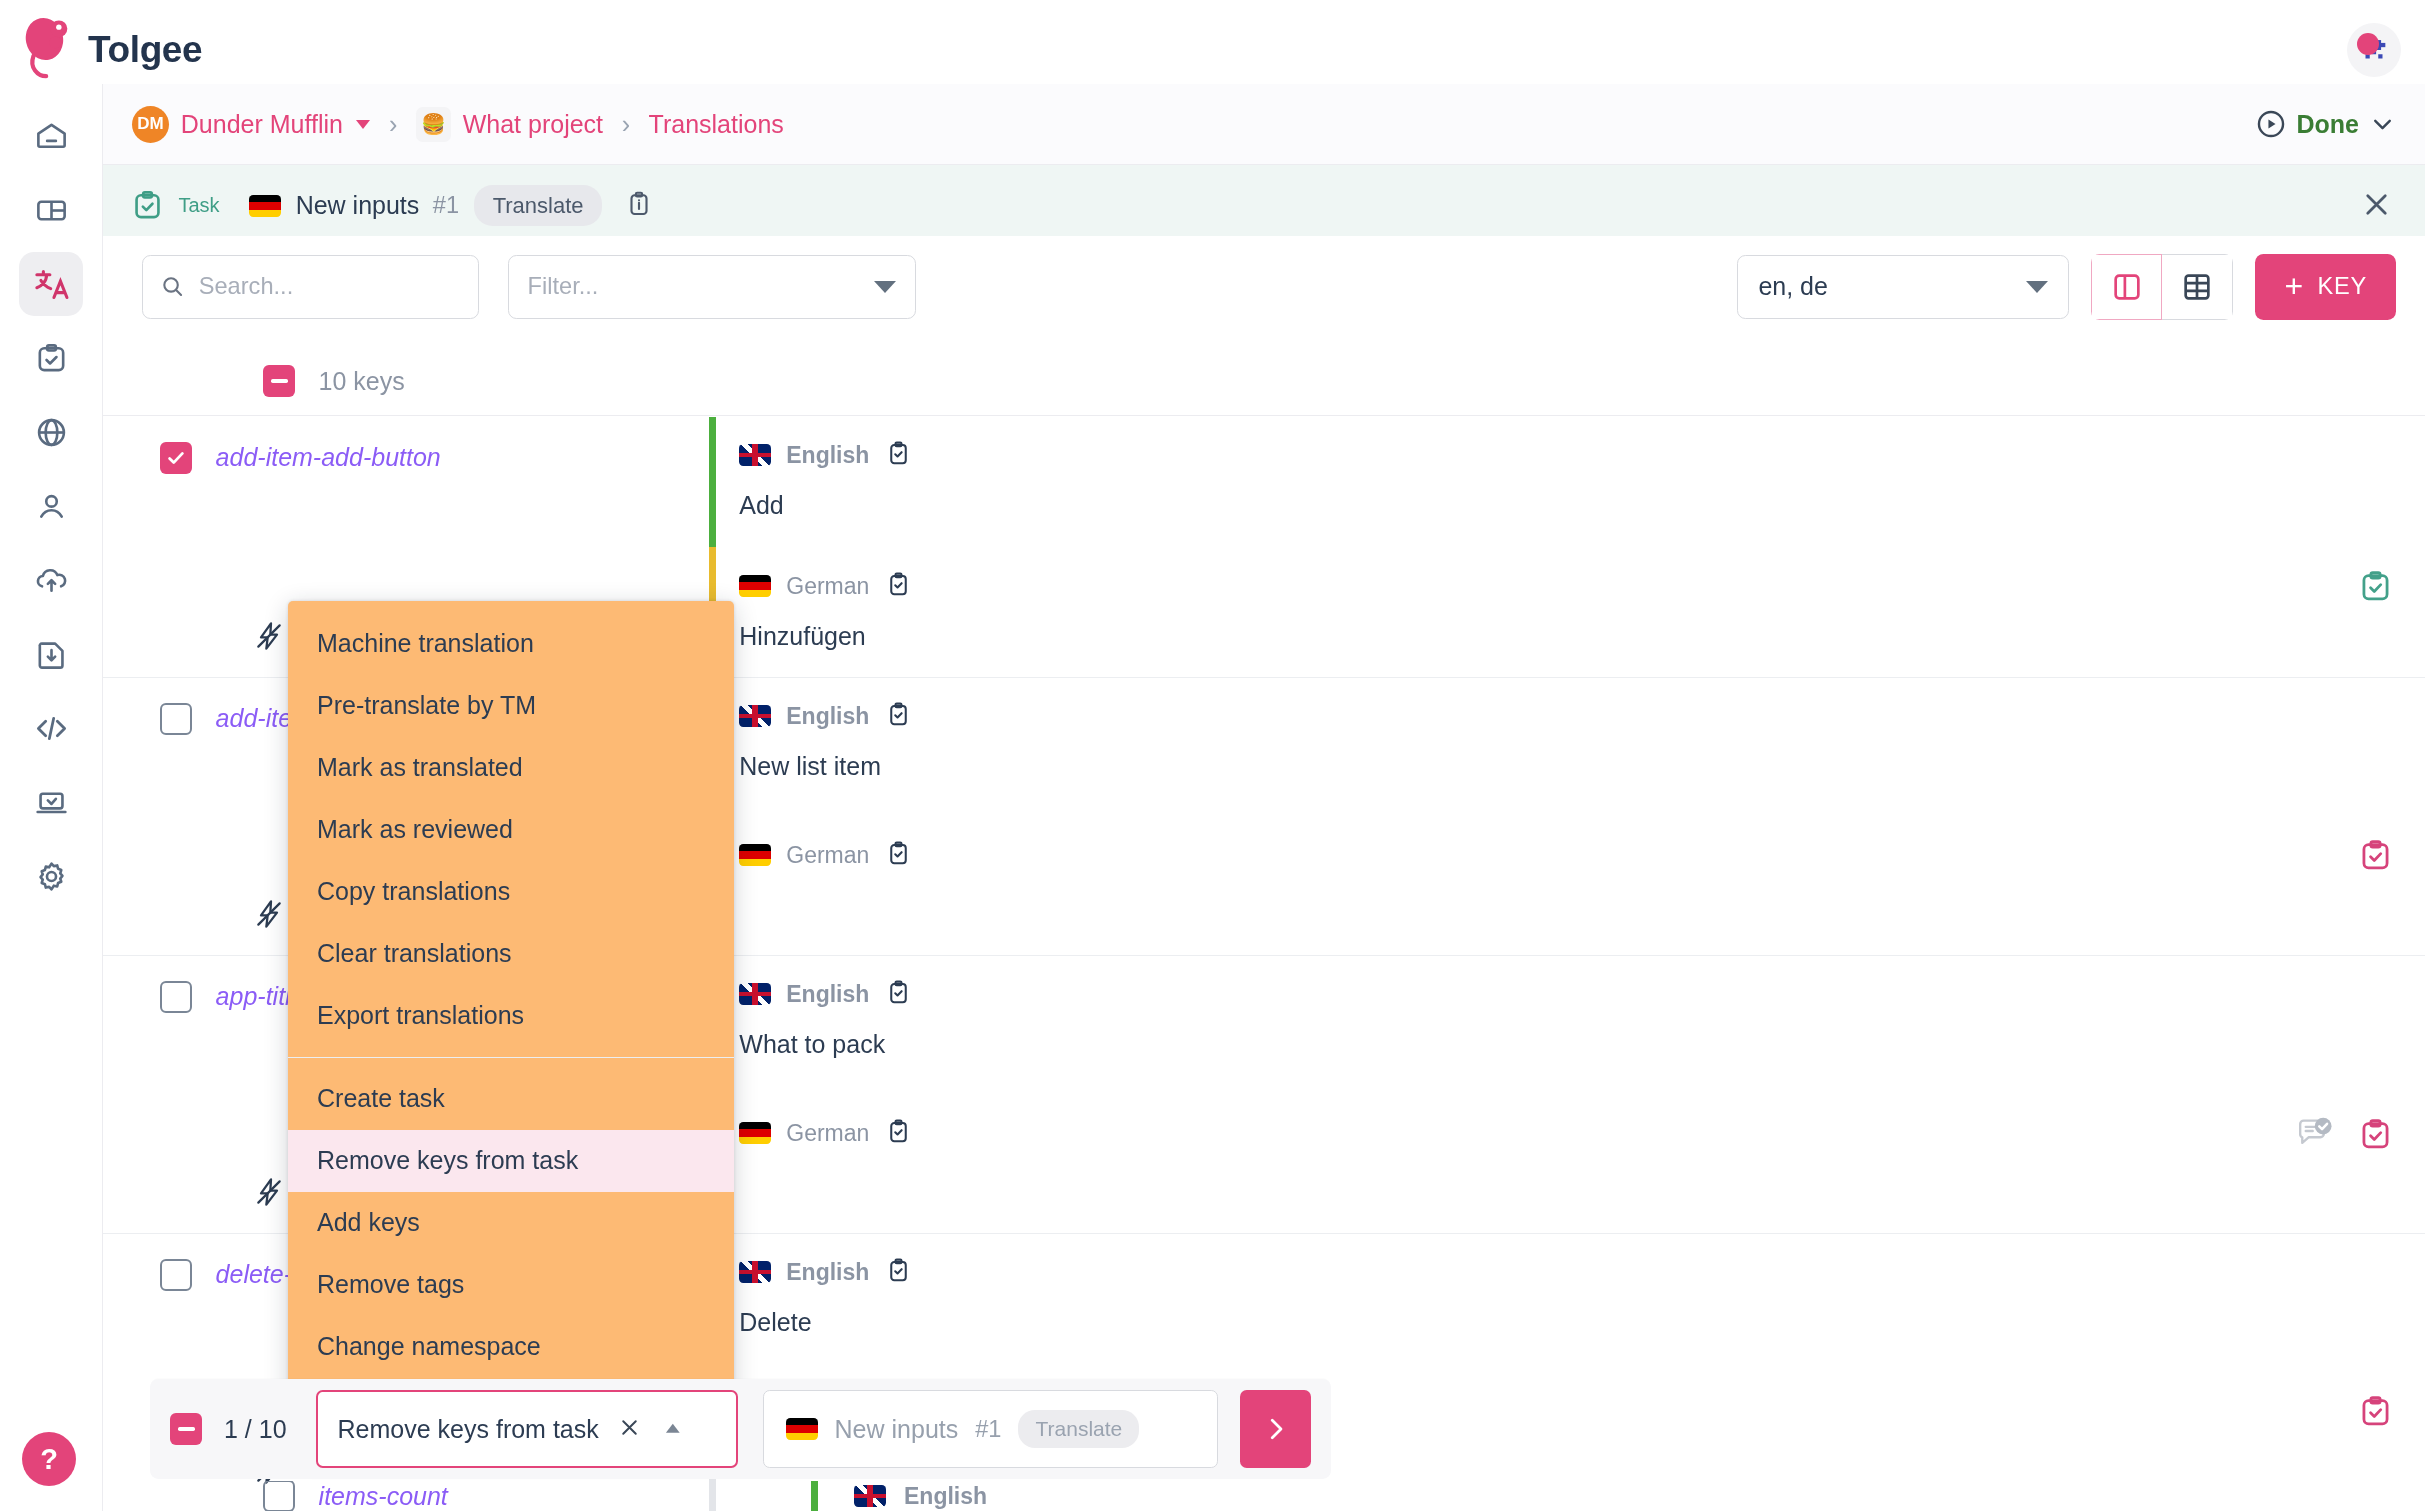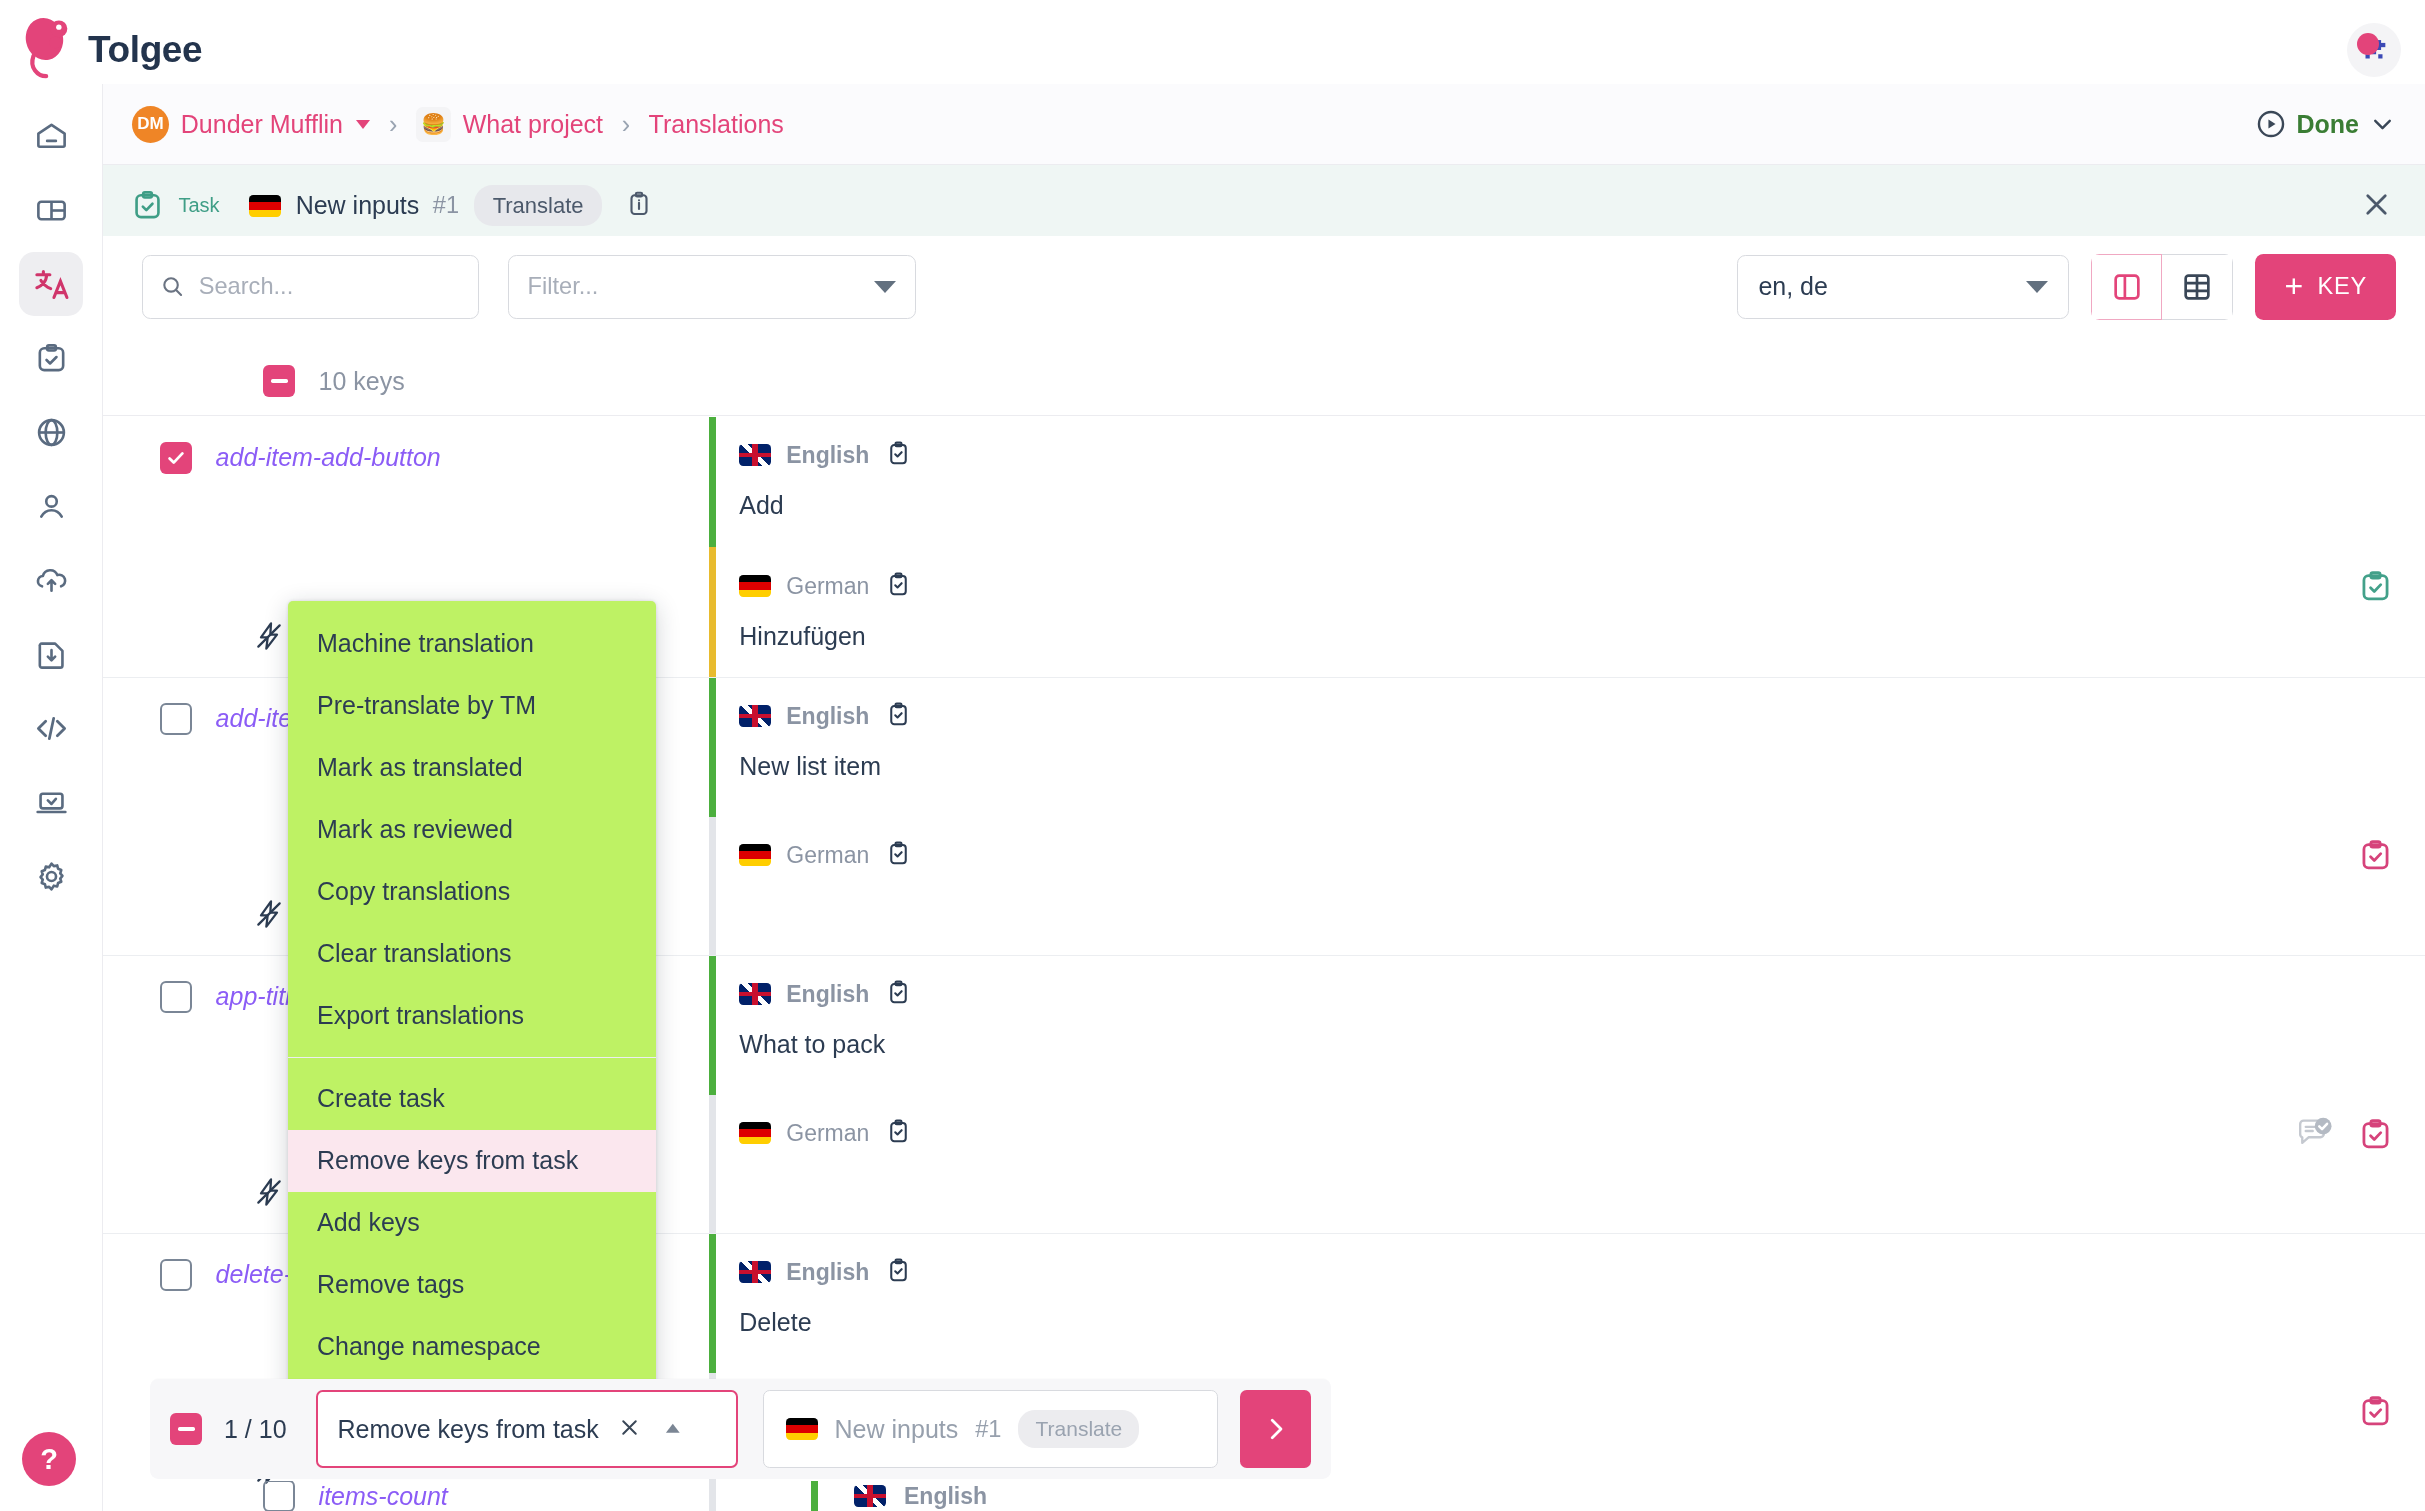--- a/index.html
+++ b/index.html
@@ -148,22 +148,22 @@
   .transcell { flex: 1; padding: 0 0 0 0; position: relative; }
   .tblock { padding: 22px 0 0 23.6px; position: relative; }
   .tblock .hdr { display: flex; align-items: center; gap: 15px; }
   .lang-name { font-size: 23px; font-weight: 700; color: #8b94a3; }
   .lang-name.sub { font-weight: 400; }
   .tvalue { font-size: 25px; color: #2c3c52; margin-top: 20px; }
   .row-icons { position: absolute; right: 32px; display: flex; align-items: center; gap: 22px; }
 
   
   .ctxmenu {
-    position: absolute; left: 288px; top: 601px; width: 368px;
-    background: #bef264; border-radius: 5px;
+    position: absolute; left: 288px; top: 601px; width: 446px;
+    background: #fdba74; border-radius: 5px;
     box-shadow: 0 5px 25px rgba(24,34,48,.20), 0 0.8px 3.4px rgba(24,34,48,.14);
     padding: 11.8px 0; z-index: 40;
   }
   .mi { height: 62px; display: flex; align-items: center; padding-left: 29px; font-size: 25px; color: #2c3c52; }
   .mi.hl { background: #fbe7ee; }
   .mi-sep { height: 0.8px; background: #eceef1; margin: 10px 0; }
 
   
   .bottombar {
     position: absolute; left: 150px; bottom: 32px; height: 100px; width: 1181px;

